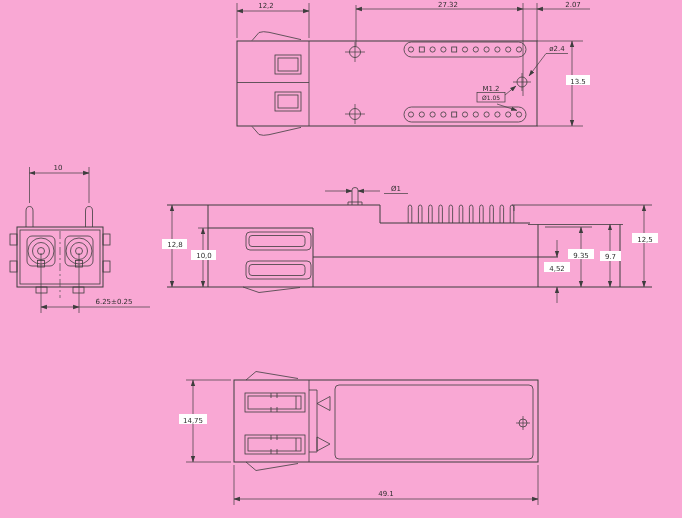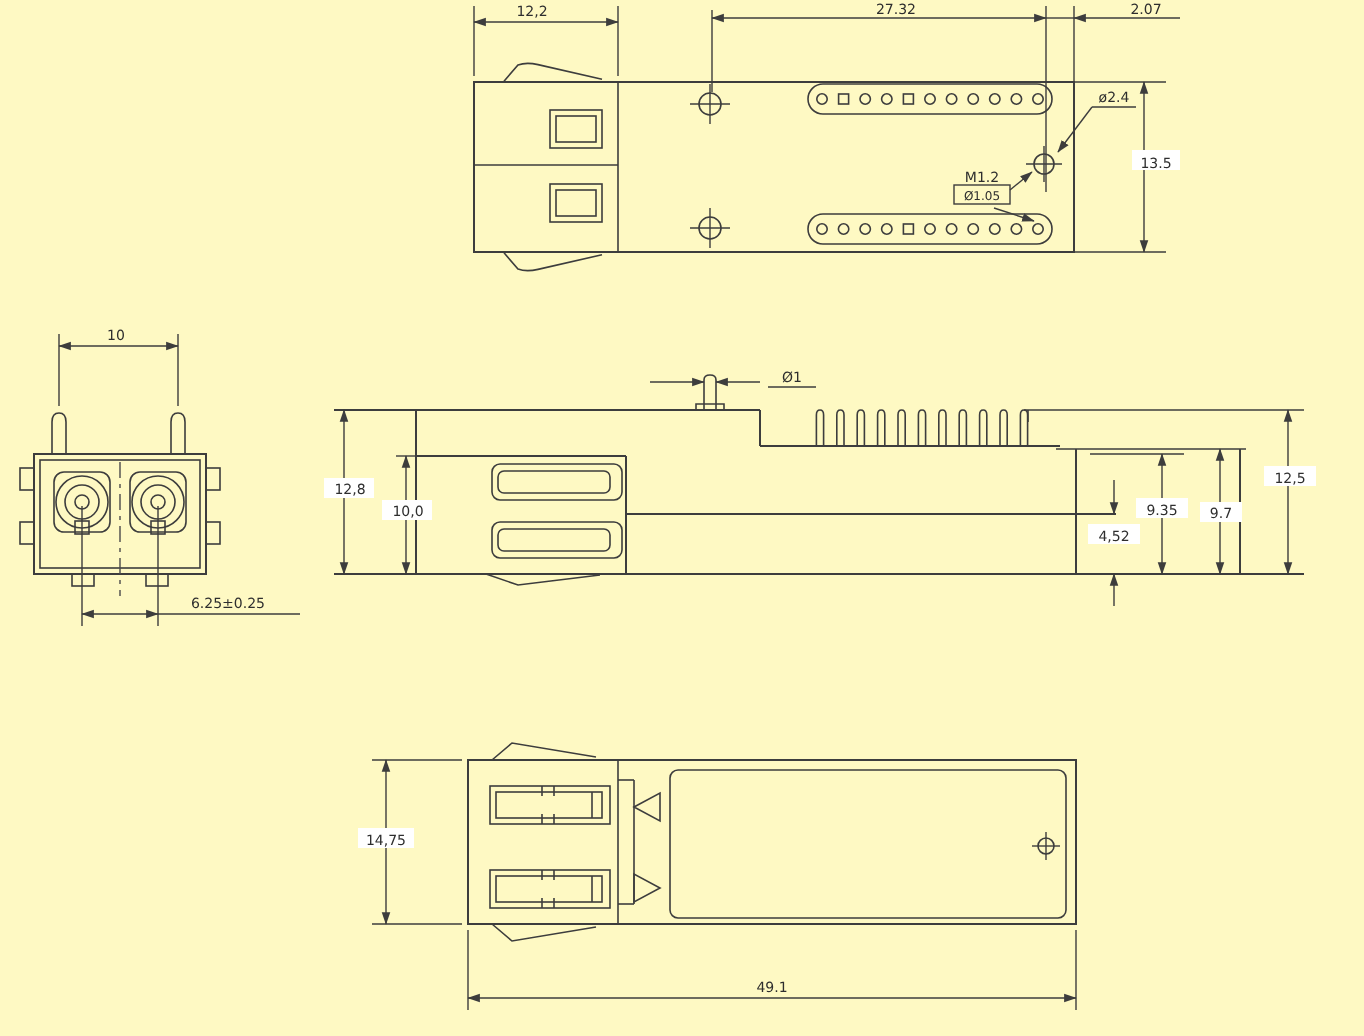--- a/index.html
+++ b/index.html
@@ -1,16 +1,16 @@
 <!DOCTYPE html>
 <html><head>
 <meta charset="utf-8">
 <style>
   html,body{margin:0;padding:0;background:#fff;}
-  .stage{width:682px;height:518px;position:relative;background:#fef9c3;overflow:hidden;}
+  .stage{width:682px;height:518px;position:relative;background:#f9a8d4;overflow:hidden;}
   svg{display:block;}
   svg text{font-family:"DejaVu Sans", sans-serif;font-size:7px;fill:#2e2e2e;}
   svg text.sm{font-size:6px;}
   .ln{stroke:#3d3d3d;stroke-width:1;fill:none;}
   .thin{stroke:#3d3d3d;stroke-width:0.8;fill:none;}
   .dim{stroke:#3d3d3d;stroke-width:0.7;fill:none;}
   .cl{stroke:#4a4a4a;stroke-width:0.7;fill:none;stroke-dasharray:8 3 2 3;}
   .hole{stroke:#3d3d3d;stroke-width:0.8;fill:none;}
   .bg{fill:#ffffff;stroke:none;}
 </style>

